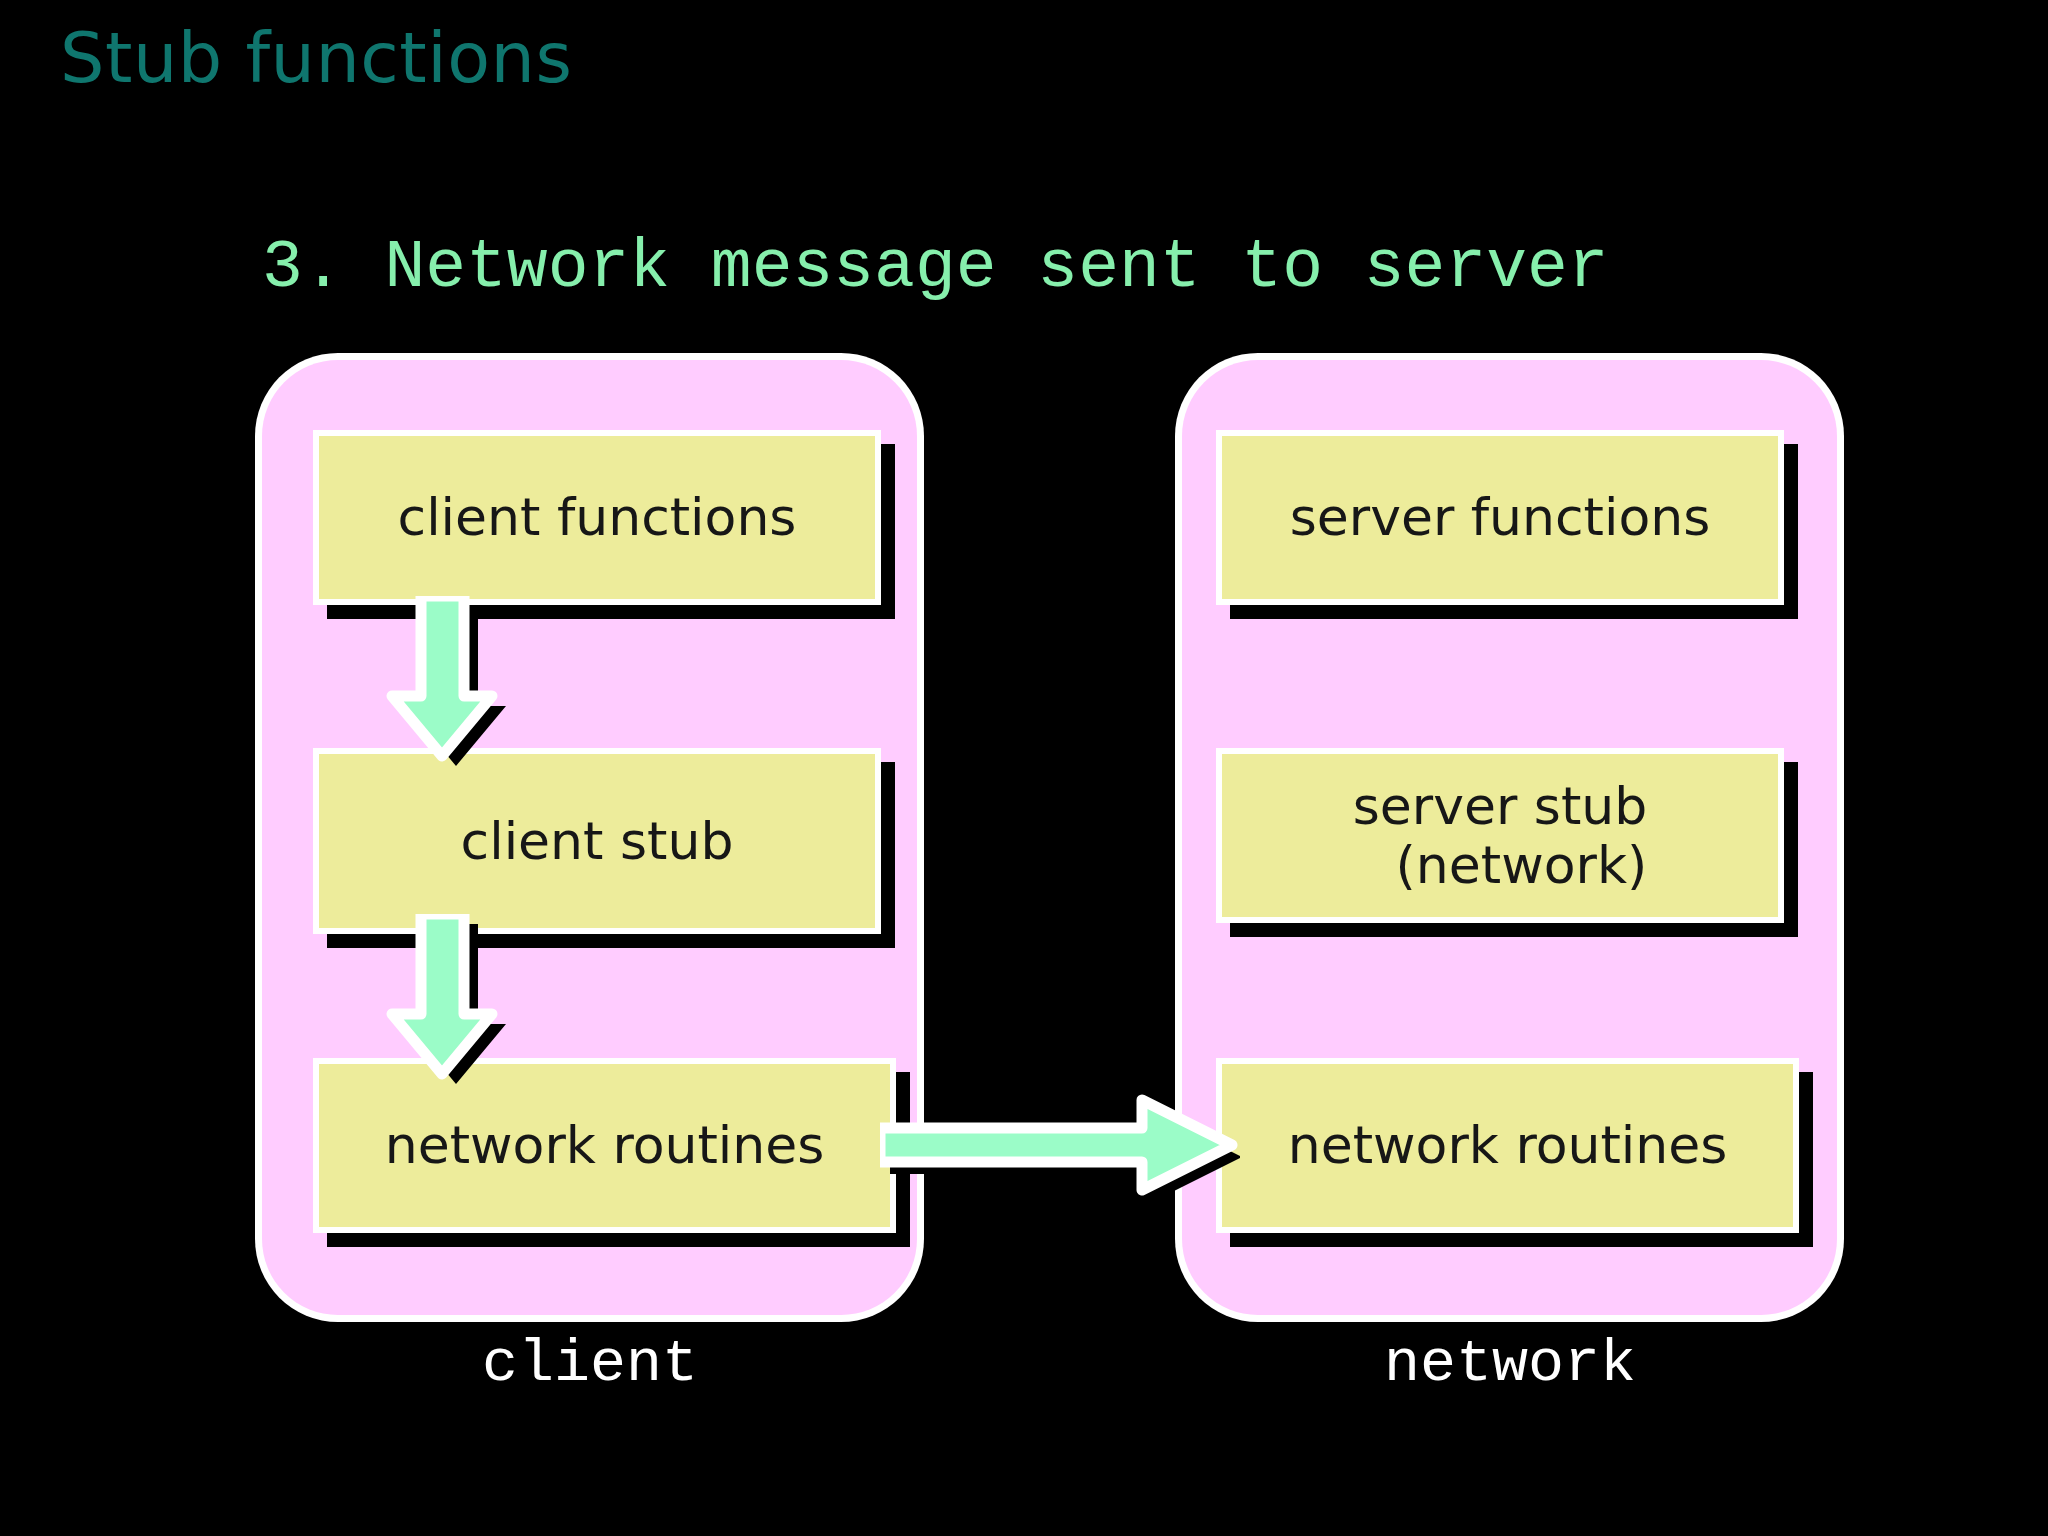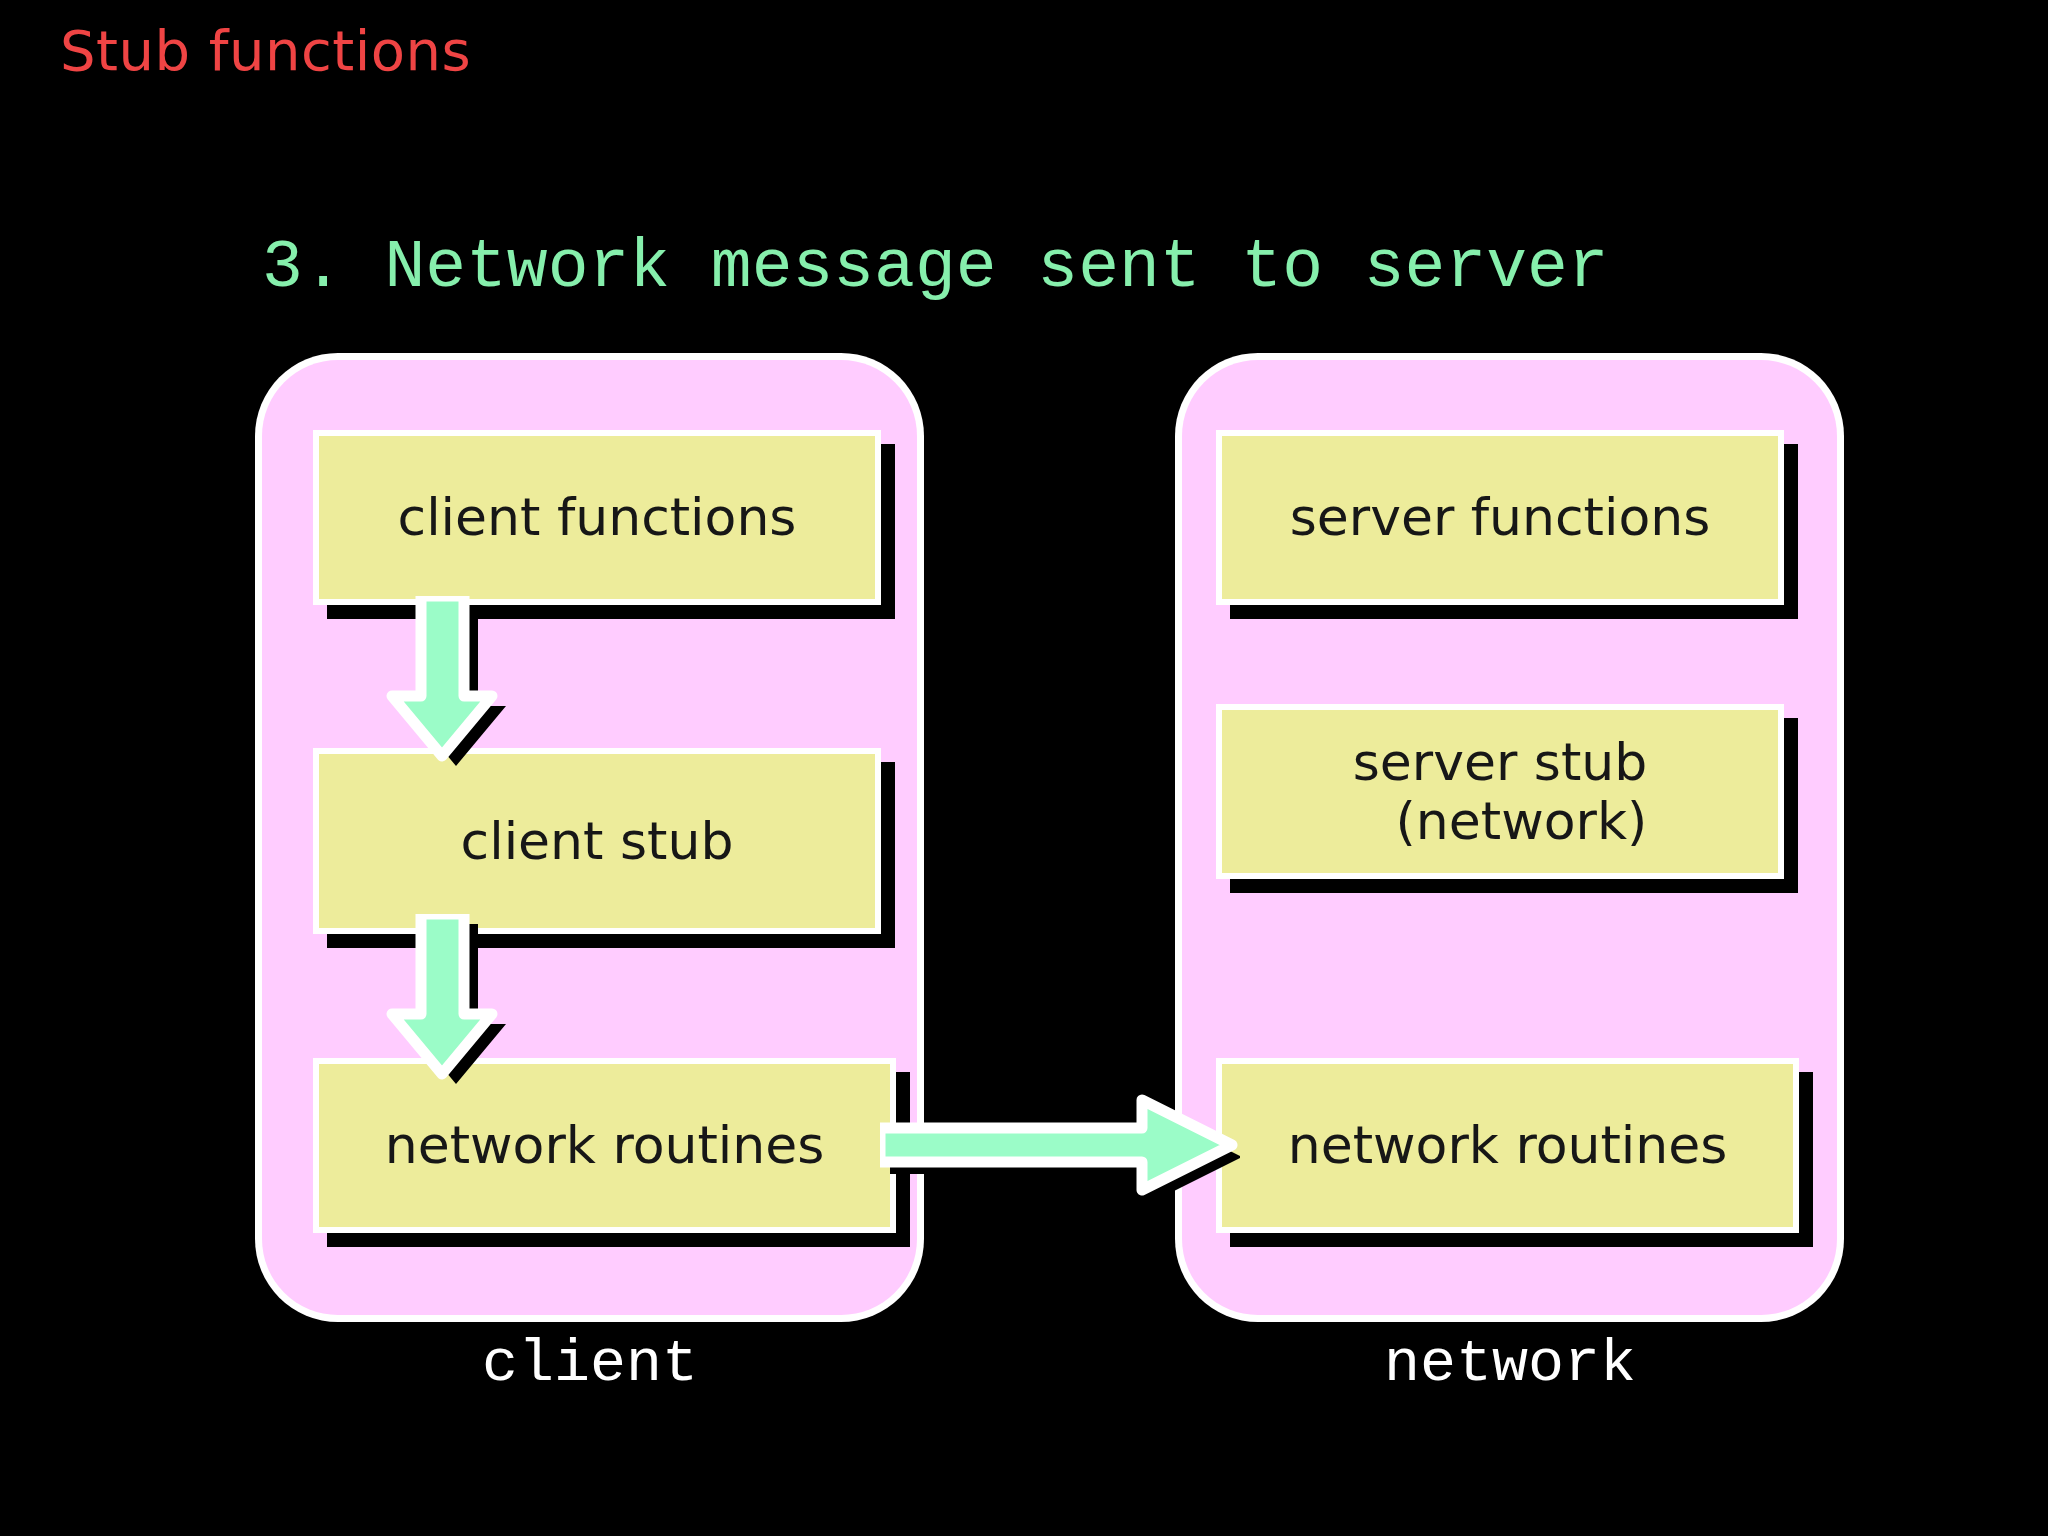--- a/index.html
+++ b/index.html
@@ -15,23 +15,23 @@
     overflow: hidden;
     font-family: "DejaVu Sans", sans-serif;
   }
 
   
   #title {
     position: absolute;
     left: 60px;
     top: 22px;
     font-family: "DejaVu Sans", sans-serif;
-    font-size: 56px;
+    font-size: 70px;
     line-height: 1.05;
-    color: #ef4444;
+    color: #0f766e;
     letter-spacing: 0.5px;
     white-space: nowrap;
   }
   #subtitle {
     position: absolute;
     left: 262px;
     top: 232px;
     font-family: Liberation Mono, monospace;
     font-size: 68px;
     line-height: 1.05;
@@ -67,21 +67,21 @@
     z-index: 3;
   }
 
   
   #box-client-functions { left: 313px; top: 430px;  width: 568px; height: 175px; }
   #box-client-stub      { left: 313px; top: 748px;  width: 568px; height: 186px; }
   #box-client-network   { left: 313px; top: 1058px; width: 583px; height: 175px; }
 
   
   #box-server-functions { left: 1216px; top: 430px;  width: 568px; height: 175px; }
-  #box-server-stub      { left: 1216px; top: 704px;  width: 568px; height: 175px; }
+  #box-server-stub      { left: 1216px; top: 748px;  width: 568px; height: 175px; }
   #box-server-network   { left: 1216px; top: 1058px; width: 583px; height: 175px; }
 
   
   .arrow {
     position: absolute;
     z-index: 4;
   }
   #arrow-v1 { left: 376px; top: 596px;  width: 190px; height: 170px; }
   #arrow-v2 { left: 376px; top: 914px;  width: 190px; height: 170px; }
   #arrow-h1 { left: 880px; top: 1090px; width: 360px; height: 110px; }

